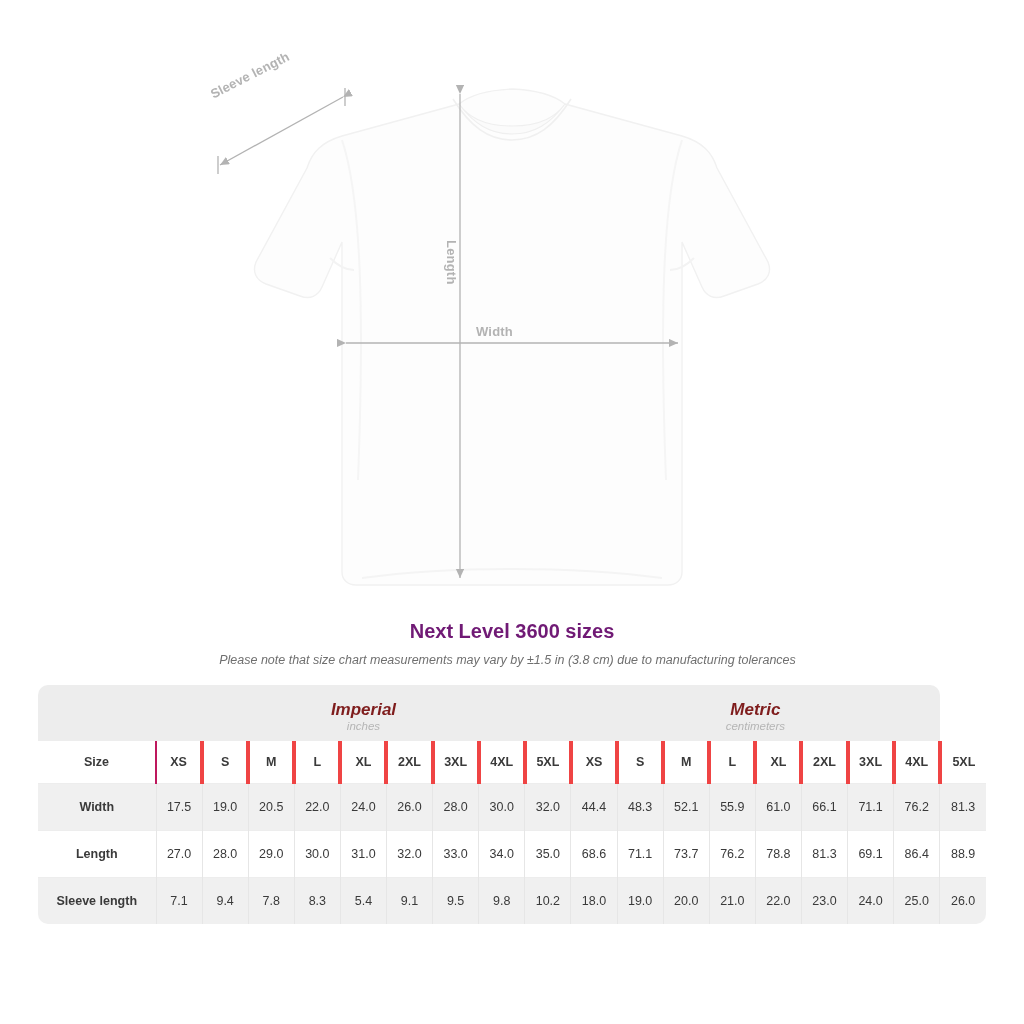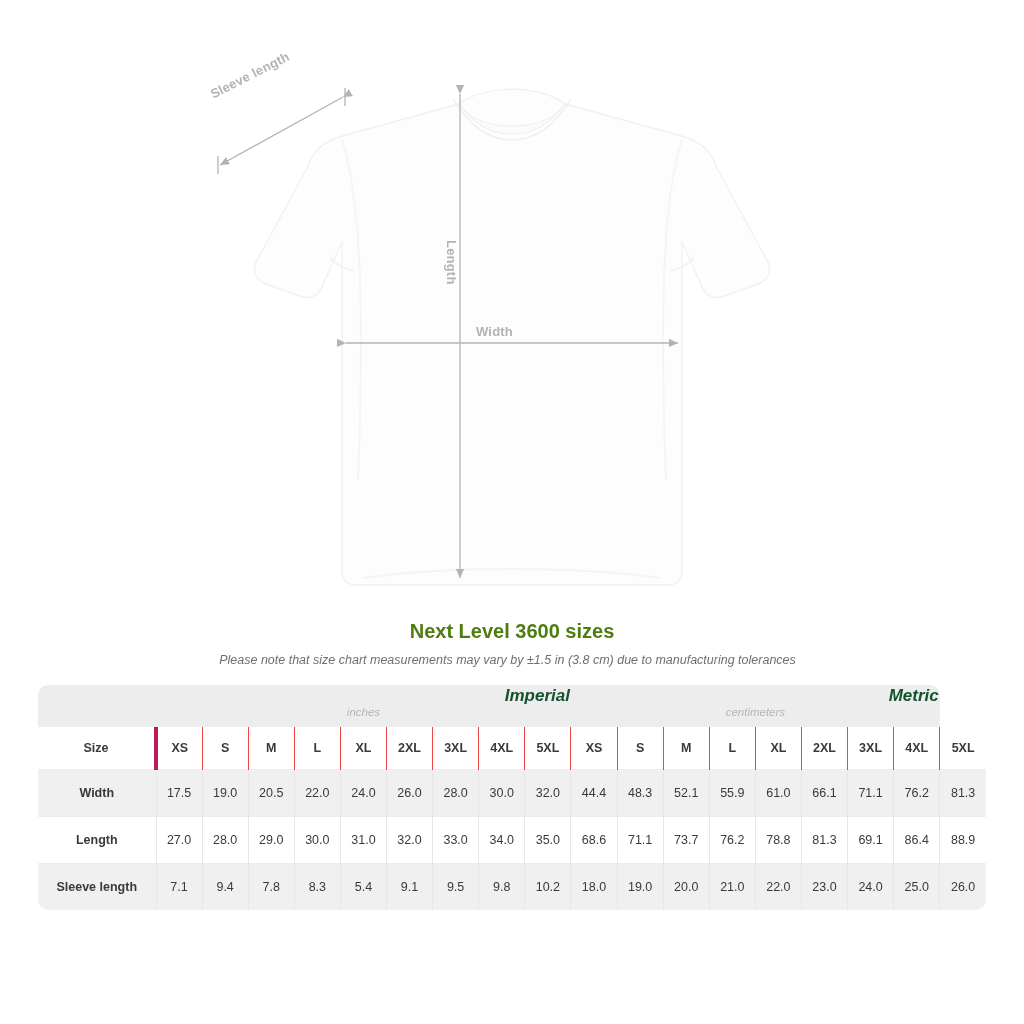--- a/index.html
+++ b/index.html
@@ -54,21 +54,21 @@
   #label-width {
     left: 476px;
     top: 324px;
   }
 
   
   .title {
     text-align: center;
     font-size: 20px;
     font-weight: bold;
-    color: #4d7c0f;
+    color: #701a75;
     margin: 0;
     padding-top: 20px;
   }
   .subtitle {
     text-align: center;
     font-size: 12.5px;
     font-style: italic;
     color: #6f6f6f;
     margin: 10px 9px 0 0;
   }
@@ -85,45 +85,45 @@
   table.size-chart tr.band-row td {
     background: #ededed;
   }
   table.size-chart tr.band-row td:first-child {
     border-top-left-radius: 10px;
   }
   table.size-chart tr.band-row td:last-child {
     border-top-right-radius: 10px;
   }
   .unit-system {
-    text-align: right;
+    text-align: center;
     font-size: 17px;
     font-style: italic;
     font-weight: bold;
-    color: #14532d;
-    padding-top: 0;
+    color: #7f1d1d;
+    padding-top: 14px;
   }
   .unit-name {
     text-align: center;
     font-size: 11.5px;
     font-style: italic;
     color: #b5b5b5;
     padding-bottom: 8px;
   }
   .head-row td {
     background: #ffffff;
     text-align: center;
     font-size: 12.5px;
     font-weight: bold;
     color: #3a3a3a;
     padding: 14px 0;
-    border-right: 1px solid #ef4444;
+    border-right: 4px solid #ef4444;
   }
   .head-row td:last-child { border-right: none; }
-  .head-row td.rowlabel { border-right: 4px solid #be185d; }
+  .head-row td.rowlabel { border-right: 2px solid #be185d; }
 
   .data-row td {
     text-align: center;
     font-size: 12.5px;
     color: #3a3a3a;
     padding: 16px 0;
     border-right: 1px solid #e6e6e6;
     border-top: 1px solid #ededed;
   }
   .data-row td:last-child { border-right: none; }

